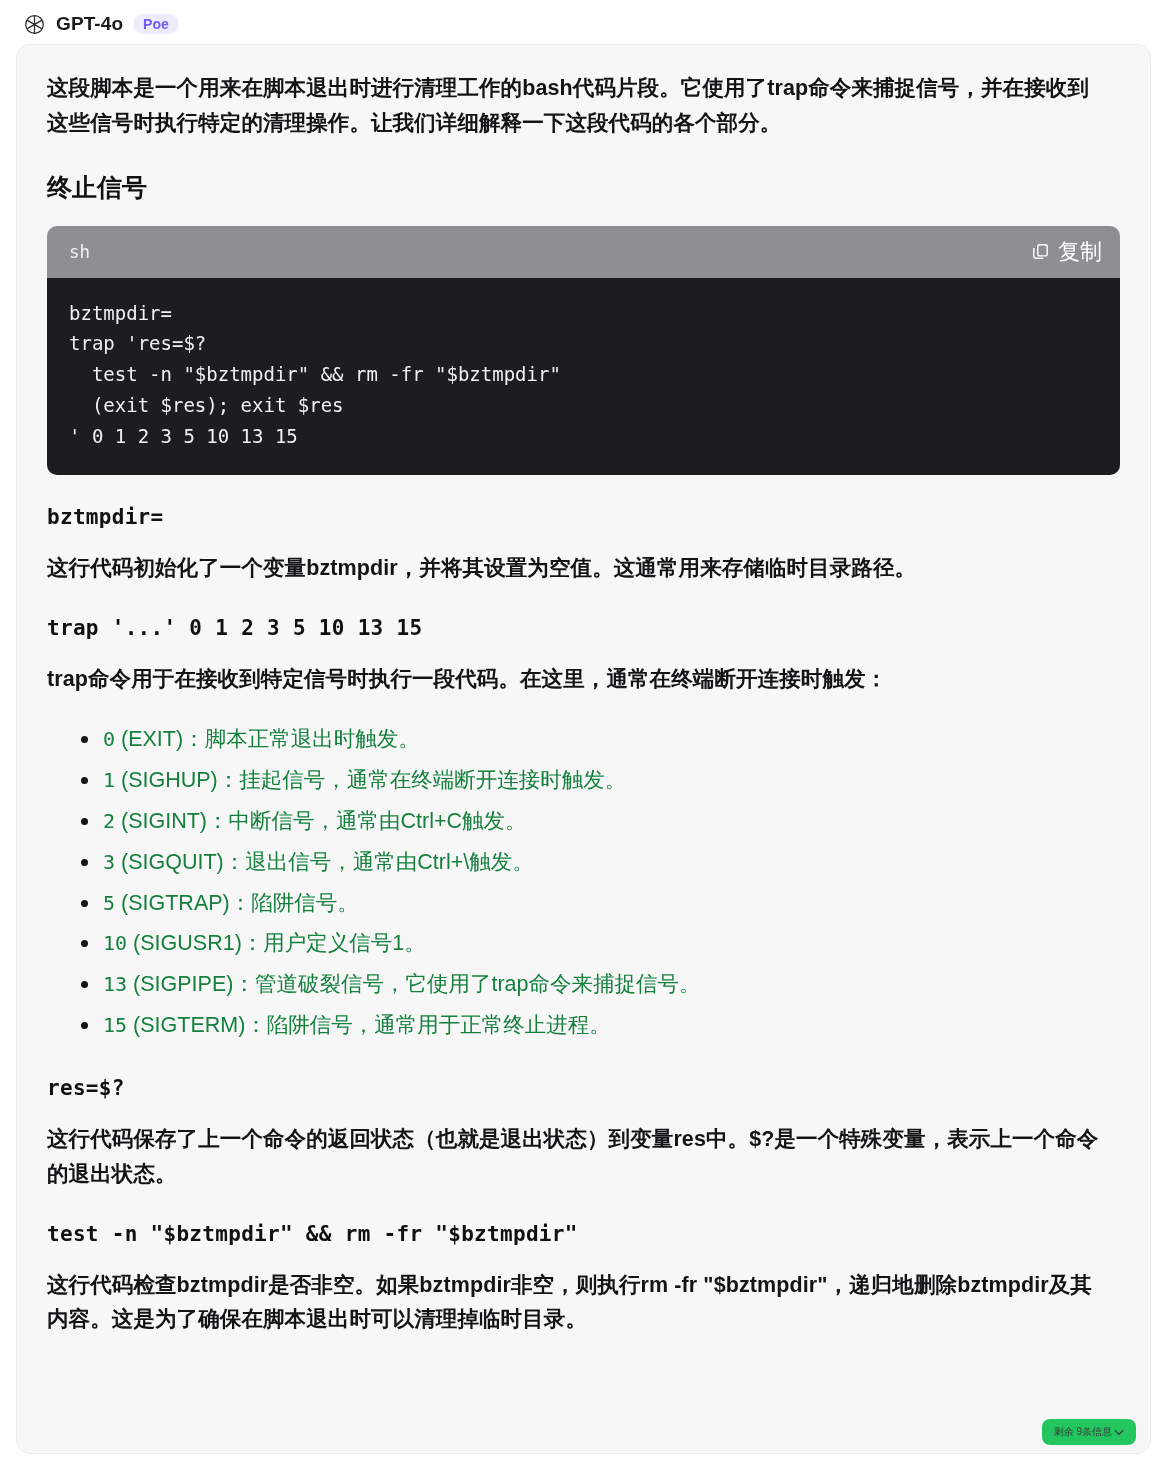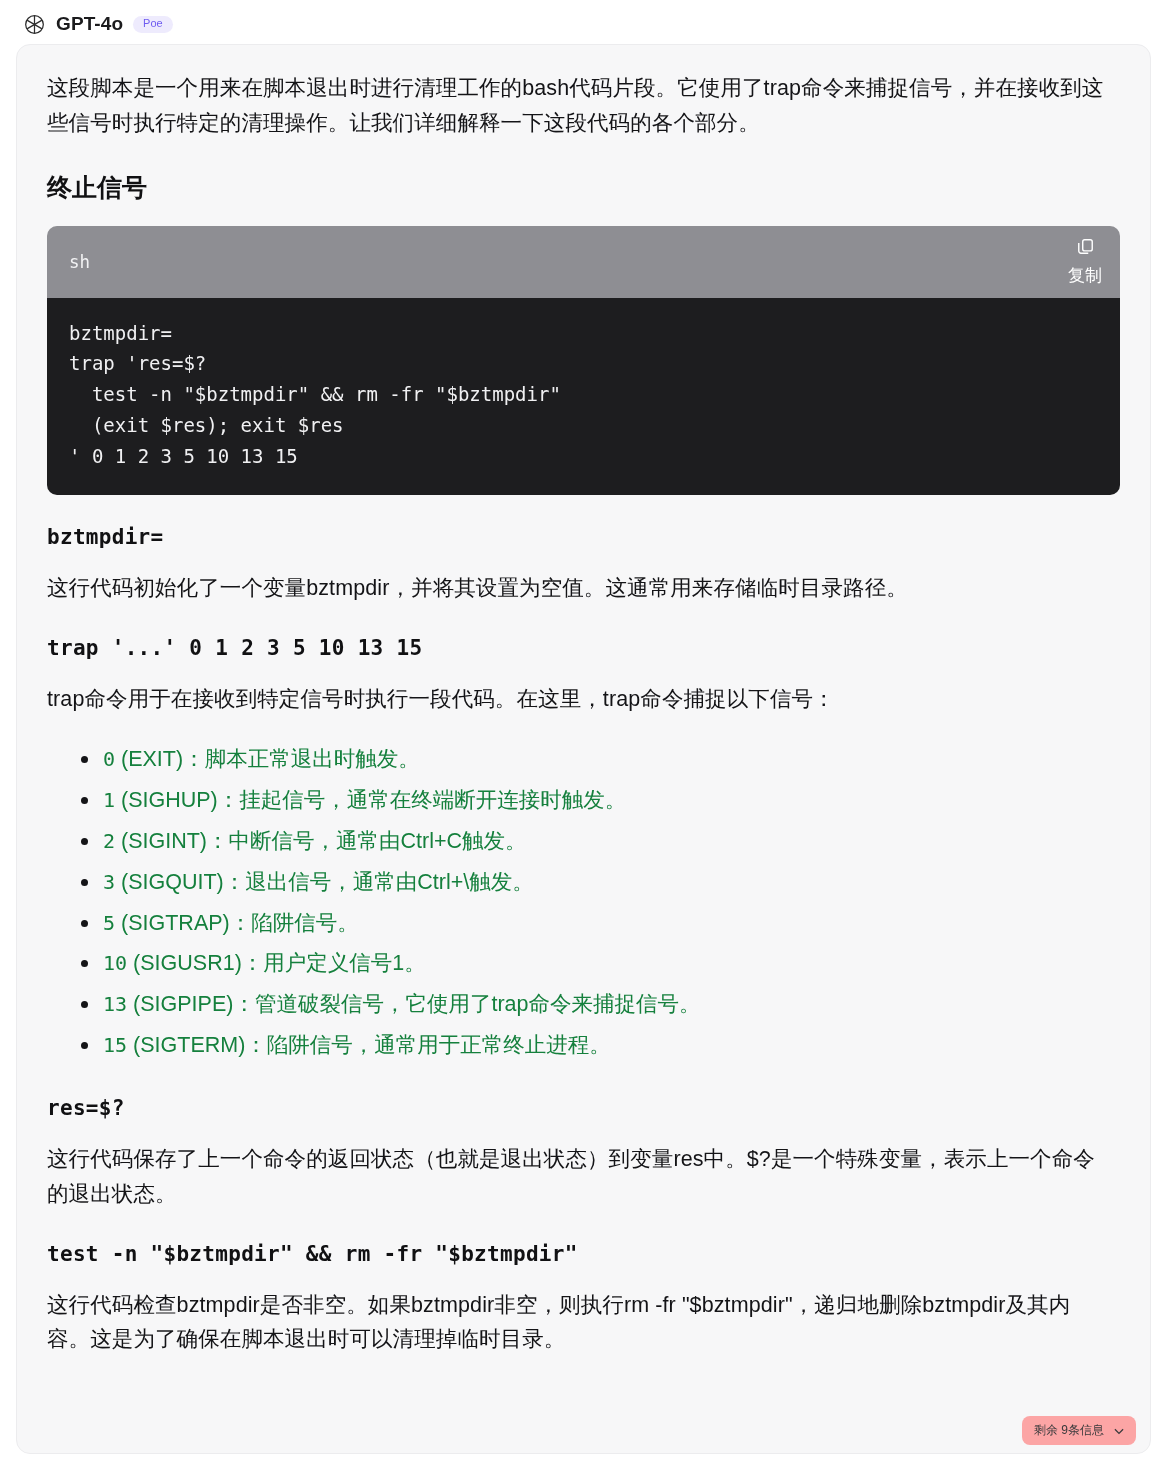--- a/index.html
+++ b/index.html
@@ -31,46 +31,47 @@
     justify-content: center;
     color: #2d2d2d;
   }
   .bot-name {
     font-size: 19px;
     font-weight: 600;
     color: #1b1b1d;
     letter-spacing: .1px;
   }
   .badge-poe {
-    font-size: 11px;
+    font-size: 14px;
     color: #6f5cf0;
     background: #eeebfd;
     border-radius: 11px;
     padding: 2.5px 10px 3.5px 10px;
-    font-weight: 400;
+    font-weight: 700;
     line-height: 1;
   }
 
   
   .bubble {
     margin: 0 16px 0 16px;
     background: #f7f7f8;
     border: 1px solid #ececee;
     border-radius: 14px;
     padding: 26px 30px 34px 30px;
     position: relative;
     min-height: 1410px;
   }
 
   p.para {
     font-size: 21.5px;
     line-height: 1.62;
     margin: 0 16px 22px 0;
     color: #141417;
     letter-spacing: .1px;
+    font-weight: bold;
   }
   p.para:last-child { margin-bottom: 0; }
 
   h3.section-title {
     font-size: 25px;
     font-weight: 700;
     margin: 30px 0 22px 0;
     color: #111113;
   }
 
@@ -93,24 +94,23 @@
   .code-lang {
     font-family: "DejaVu Sans Mono", "Liberation Mono", monospace;
     font-size: 17.5px;
     color: #f2f2f4;
   }
   .copy-btn {
     display: flex;
     align-items: center;
     gap: 8px;
     color: #ffffff;
-    font-size: 17px;
+    font-size: 22px;
     cursor: pointer;
     user-select: none;
-    flex-direction: column;
   }
   .copy-icon { width: 19px; height: 19px; display: block; }
   pre.code-body {
     margin: 0;
     padding: 20px 22px 24px 22px;
     background: #1d1d1f;
     color: #f0f0f2;
     font-family: "DejaVu Sans Mono", "Liberation Mono", monospace;
     font-size: 19px;
     line-height: 1.62;
@@ -155,25 +155,24 @@
     font-size: 20px;
   }
 
   
   .remaining-pill {
     position: absolute;
     right: 14px;
     bottom: 8px;
     display: flex;
     align-items: center;
-    gap: 8px;
-    background: #fca5a5;
+    background: #22c55e;
     border-radius: 8px;
     padding: 6px 10px 6px 12px;
-    font-size: 12px;
+    font-size: 10px;
     color: #3a3a3c;
     cursor: pointer;
     user-select: none;
   }
   .chev { width: 14px; height: 14px; display: block; }
 </style>
 </head>
 <body>
 
 <div class="msg-header">
@@ -210,21 +209,21 @@
 trap 'res=$?
   test -n "$bztmpdir" &amp;&amp; rm -fr "$bztmpdir"
   (exit $res); exit $res
 ' 0 1 2 3 5 10 13 15</pre>
   </div>
 
   <h4 class="mono-head">bztmpdir=</h4>
   <p class="para">这行代码初始化了一个变量bztmpdir，并将其设置为空值。这通常用来存储临时目录路径。</p>
 
   <h4 class="mono-head">trap '...' 0 1 2 3 5 10 13 15</h4>
-  <p class="para">trap命令用于在接收到特定信号时执行一段代码。在这里，trap命令捕捉以下信号：</p>
+  <p class="para">trap命令用于在接收到特定信号时执行一段代码。在这里，通常在终端断开连接时触发：</p>
 
   <ul class="sig-list">
     <li><span class="sig-num">0</span> <span>(EXIT)：脚本正常退出时触发。</span></li>
     <li><span class="sig-num">1</span> <span>(SIGHUP)：挂起信号，通常在终端断开连接时触发。</span></li>
     <li><span class="sig-num">2</span> <span>(SIGINT)：中断信号，通常由Ctrl+C触发。</span></li>
     <li><span class="sig-num">3</span> <span>(SIGQUIT)：退出信号，通常由Ctrl+\触发。</span></li>
     <li><span class="sig-num">5</span> <span>(SIGTRAP)：陷阱信号。</span></li>
     <li><span class="sig-num">10</span> <span>(SIGUSR1)：用户定义信号1。</span></li>
     <li><span class="sig-num">13</span> <span>(SIGPIPE)：管道破裂信号，它使用了trap命令来捕捉信号。</span></li>
     <li><span class="sig-num">15</span> <span>(SIGTERM)：陷阱信号，通常用于正常终止进程。</span></li>

